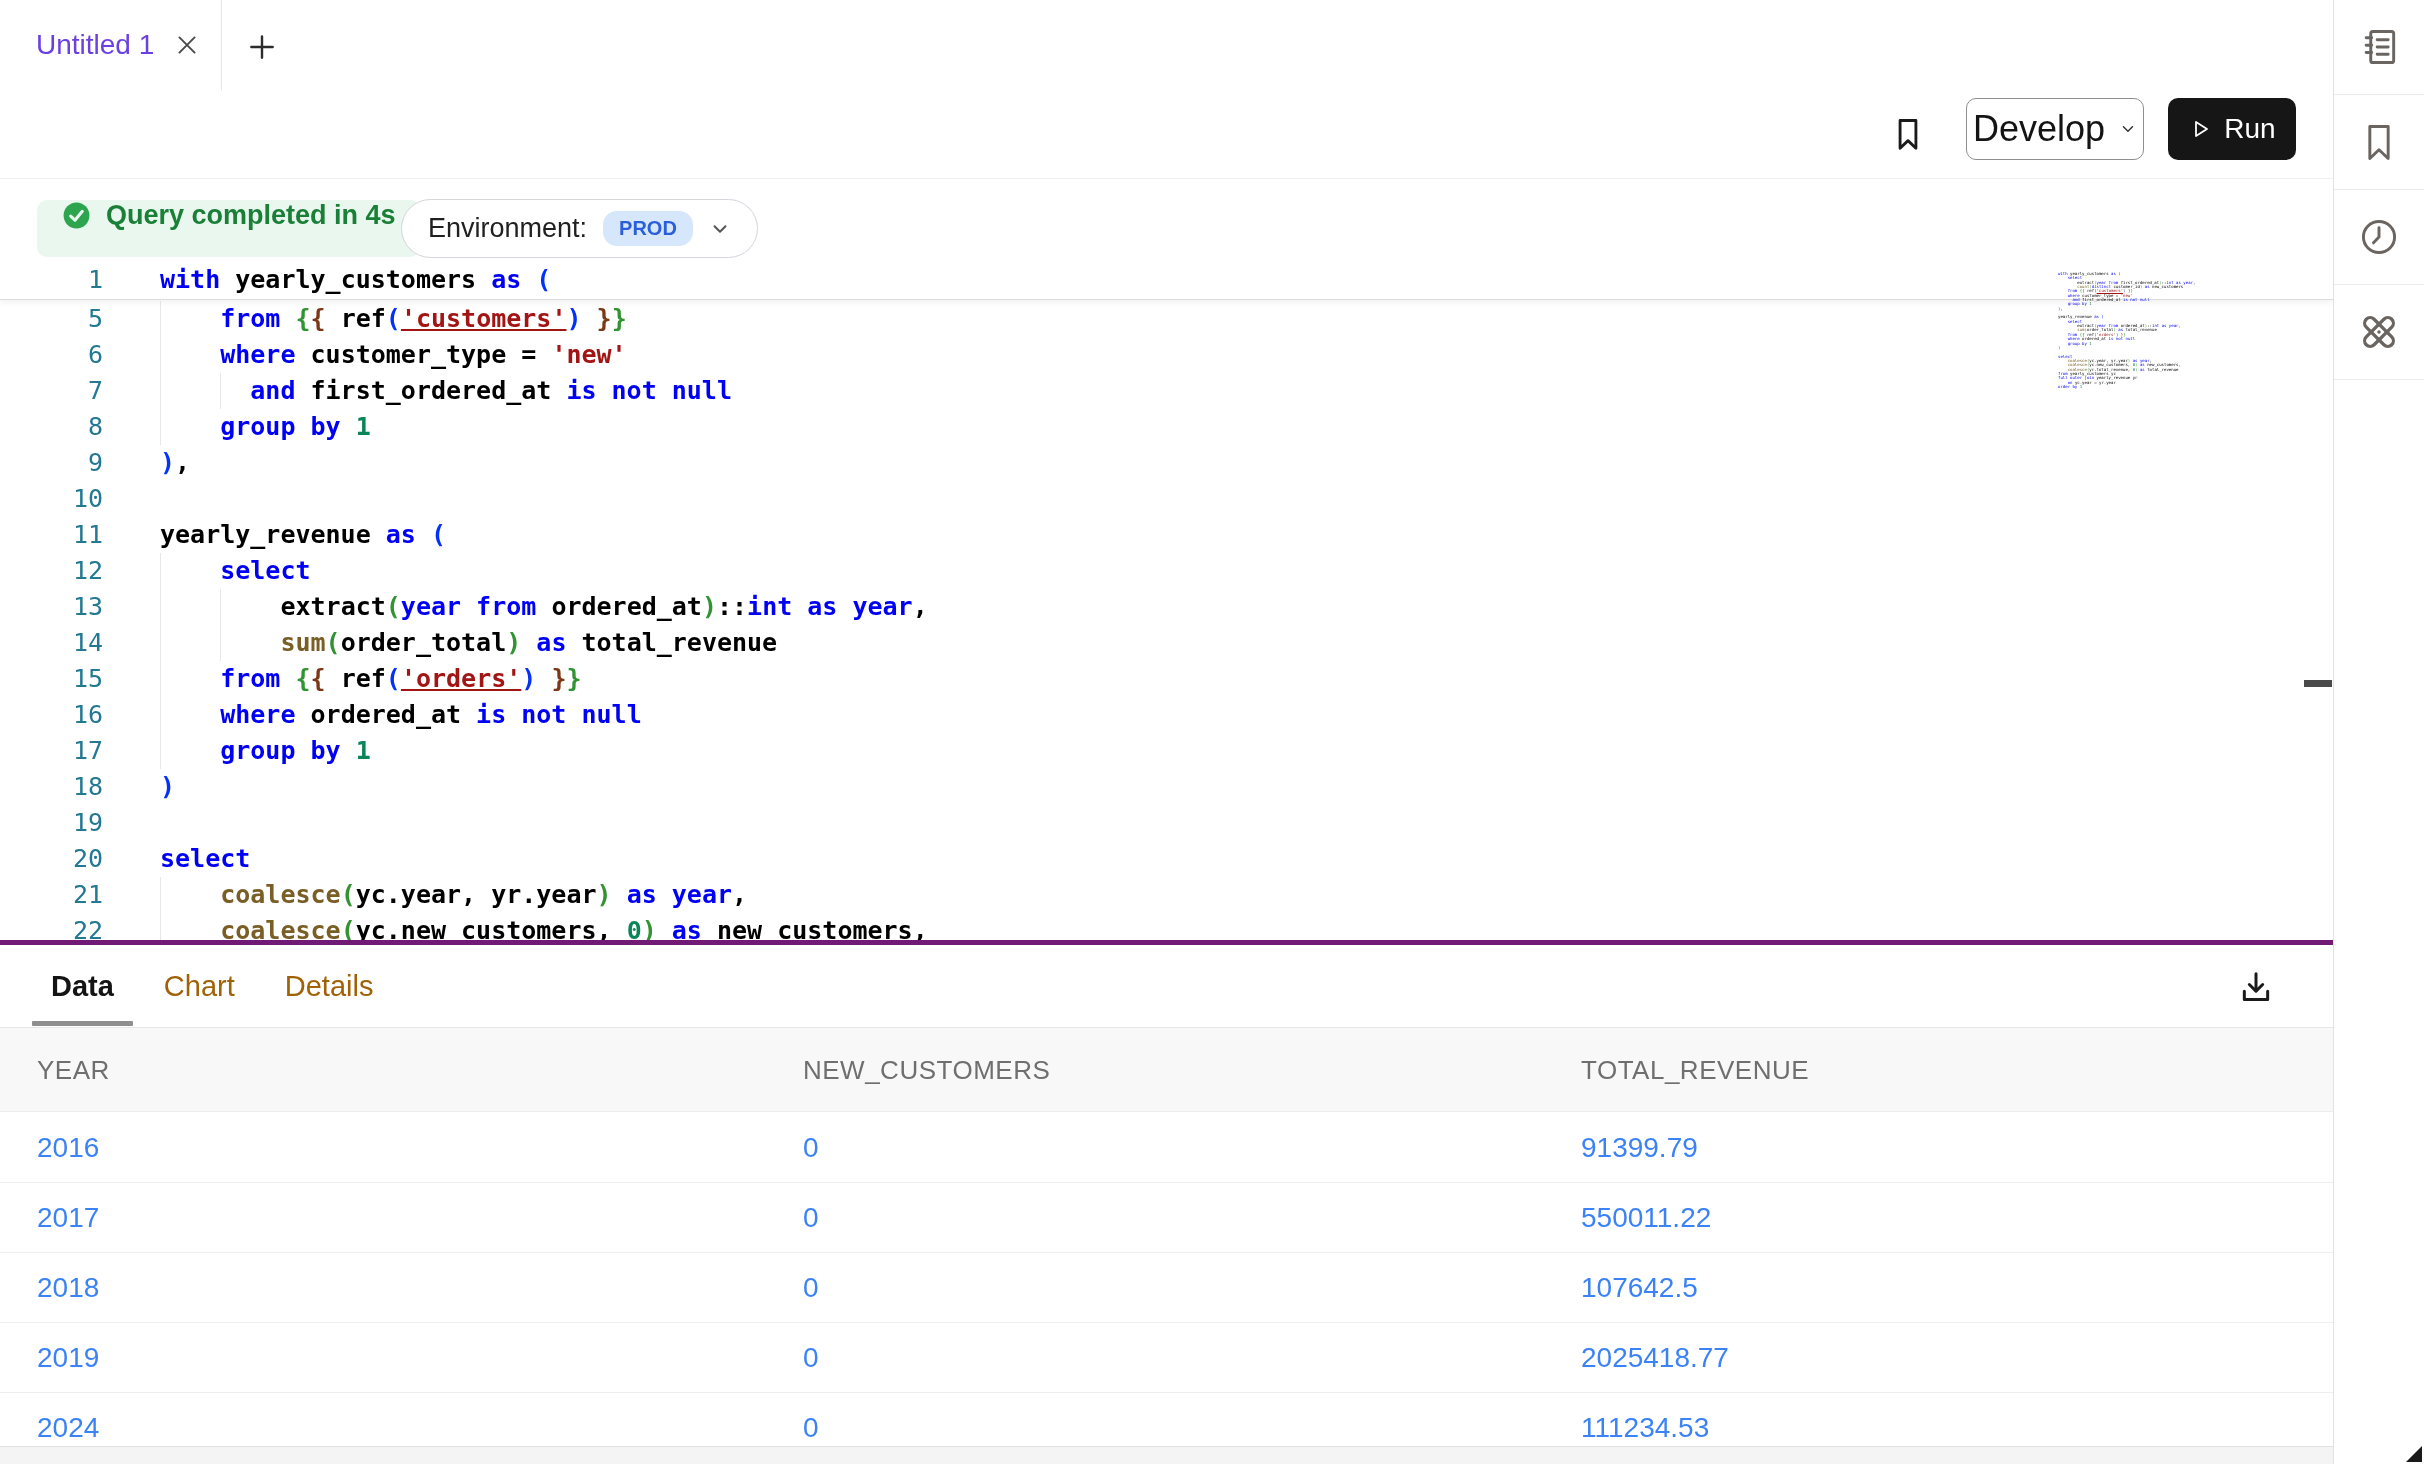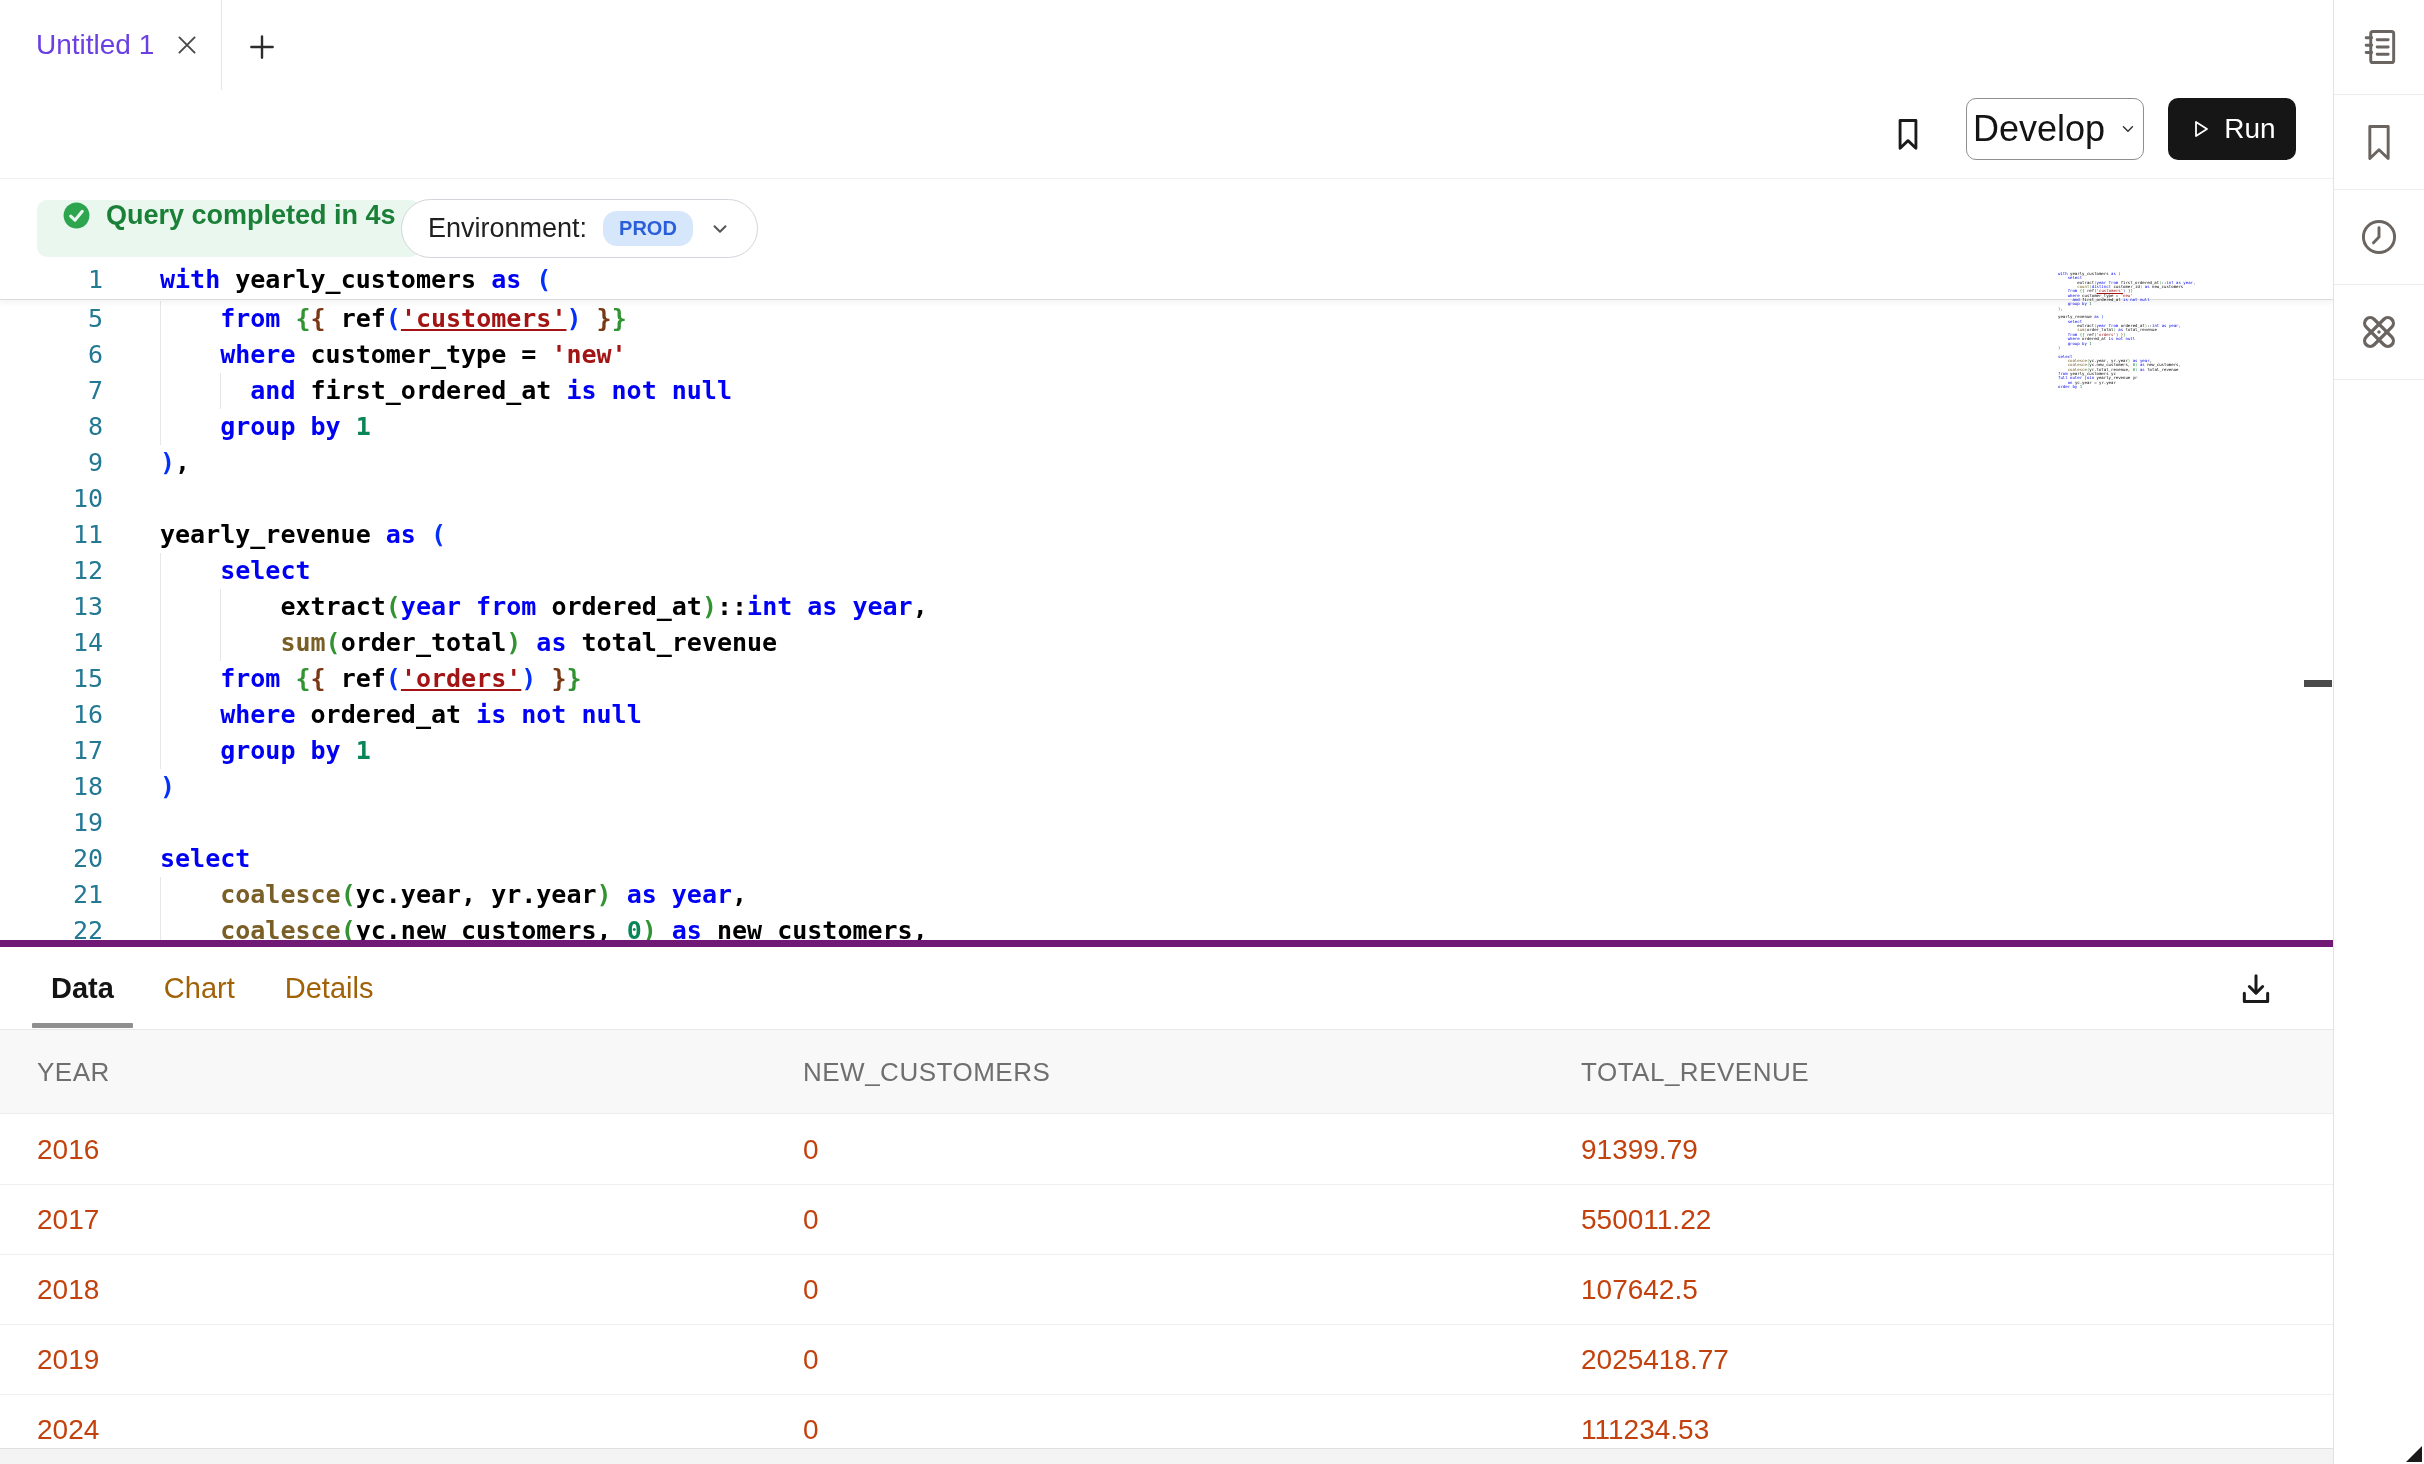--- a/index.html
+++ b/index.html
@@ -38,32 +38,32 @@
   .code-line{position:relative;height:36px;line-height:36px;}
   .lnum{position:absolute;left:0;width:103px;text-align:right;color:#237893;}
   .ltext{position:absolute;left:160px;white-space:pre;font-weight:bold;}
   .guide{position:absolute;top:0;bottom:0;width:1px;background:#e7e7e7;}
   .t-k{color:#0000f4}.t-i{color:#000}.t-s{color:#a31515}.t-u{color:#a31515;text-decoration:underline}
   .t-n{color:#098658}.t-f{color:#795e26}.t-b1{color:#0431fa}.t-b2{color:#319331}.t-b3{color:#7b3814}.t-p{color:#000}
   .minimap{position:absolute;left:2058px;top:10px;width:140px;font-size:4px;line-height:4.35px;overflow:hidden;z-index:7;}
   .mini-line{height:4.35px;white-space:pre;overflow:hidden;}
   .scroll-thumb{position:absolute;left:2304px;top:418px;width:28px;height:7px;background:#4a4a4a;z-index:8;}
   
-  .results{position:absolute;left:0;top:940px;width:2333px;height:524px;background:#fff;border-top:7px solid #701a75;box-sizing:border-box;}
+  .results{position:absolute;left:0;top:940px;width:2333px;height:524px;background:#fff;border-top:5px solid #701a75;box-sizing:border-box;}
   #result-tabs{position:absolute;left:0;top:0;height:82px;display:flex;padding-left:26px;}
   .rtab{position:relative;display:flex;align-items:center;height:82px;padding:0 25px;font-size:29px;color:#a16207;cursor:pointer;}
   .rtab.active{font-weight:700;color:#141414;}
   .rtab.active::after{content:'';position:absolute;left:6px;right:6px;bottom:1px;height:5px;background:#8f8f8f;border-radius:1px;}
   .download-btn{position:absolute;left:2230px;top:16px;width:52px;height:52px;}
   .thead{position:absolute;left:0;top:82px;width:100%;height:85px;background:#f8f8f8;
        border-top:1px solid #e7e7e7;border-bottom:1px solid #ededed;box-sizing:border-box;}
   .thead .cell{color:#6f6f6f;font-size:26px;letter-spacing:0.5px;}
   #table-rows{position:absolute;left:0;top:168px;width:100%;height:333px;overflow:hidden;z-index:1;}
   .trow{position:relative;height:70px;border-bottom:1px solid #efefef;background:#fff;box-sizing:border-box;}
-  .trow .cell{color:#c2410c;font-size:28px;}
+  .trow .cell{color:#3b82f6;font-size:28px;}
   .cell{position:absolute;top:50%;transform:translateY(-50%);}
   .c1{left:37px}.c2{left:803px}.c3{left:1581px}
   .hstrip{position:absolute;left:0;top:501px;width:100%;height:23px;background:#f4f4f4;border-top:1px solid #e0e0e0;z-index:2;}
   
   .sidebar{position:absolute;left:2333px;top:0;width:91px;height:1464px;background:#fff;border-left:1px solid #e2e2e2;box-sizing:border-box;}
   .side-sec{height:94px;border-bottom:1px solid #ececec;display:flex;align-items:center;justify-content:center;}
   .side-fill{height:1082px;}
   .grip{position:absolute;left:2406px;top:1446px;width:0;height:0;
        border-left:16px solid transparent;border-bottom:16px solid #1a1a1a;}
   svg{display:block;}

